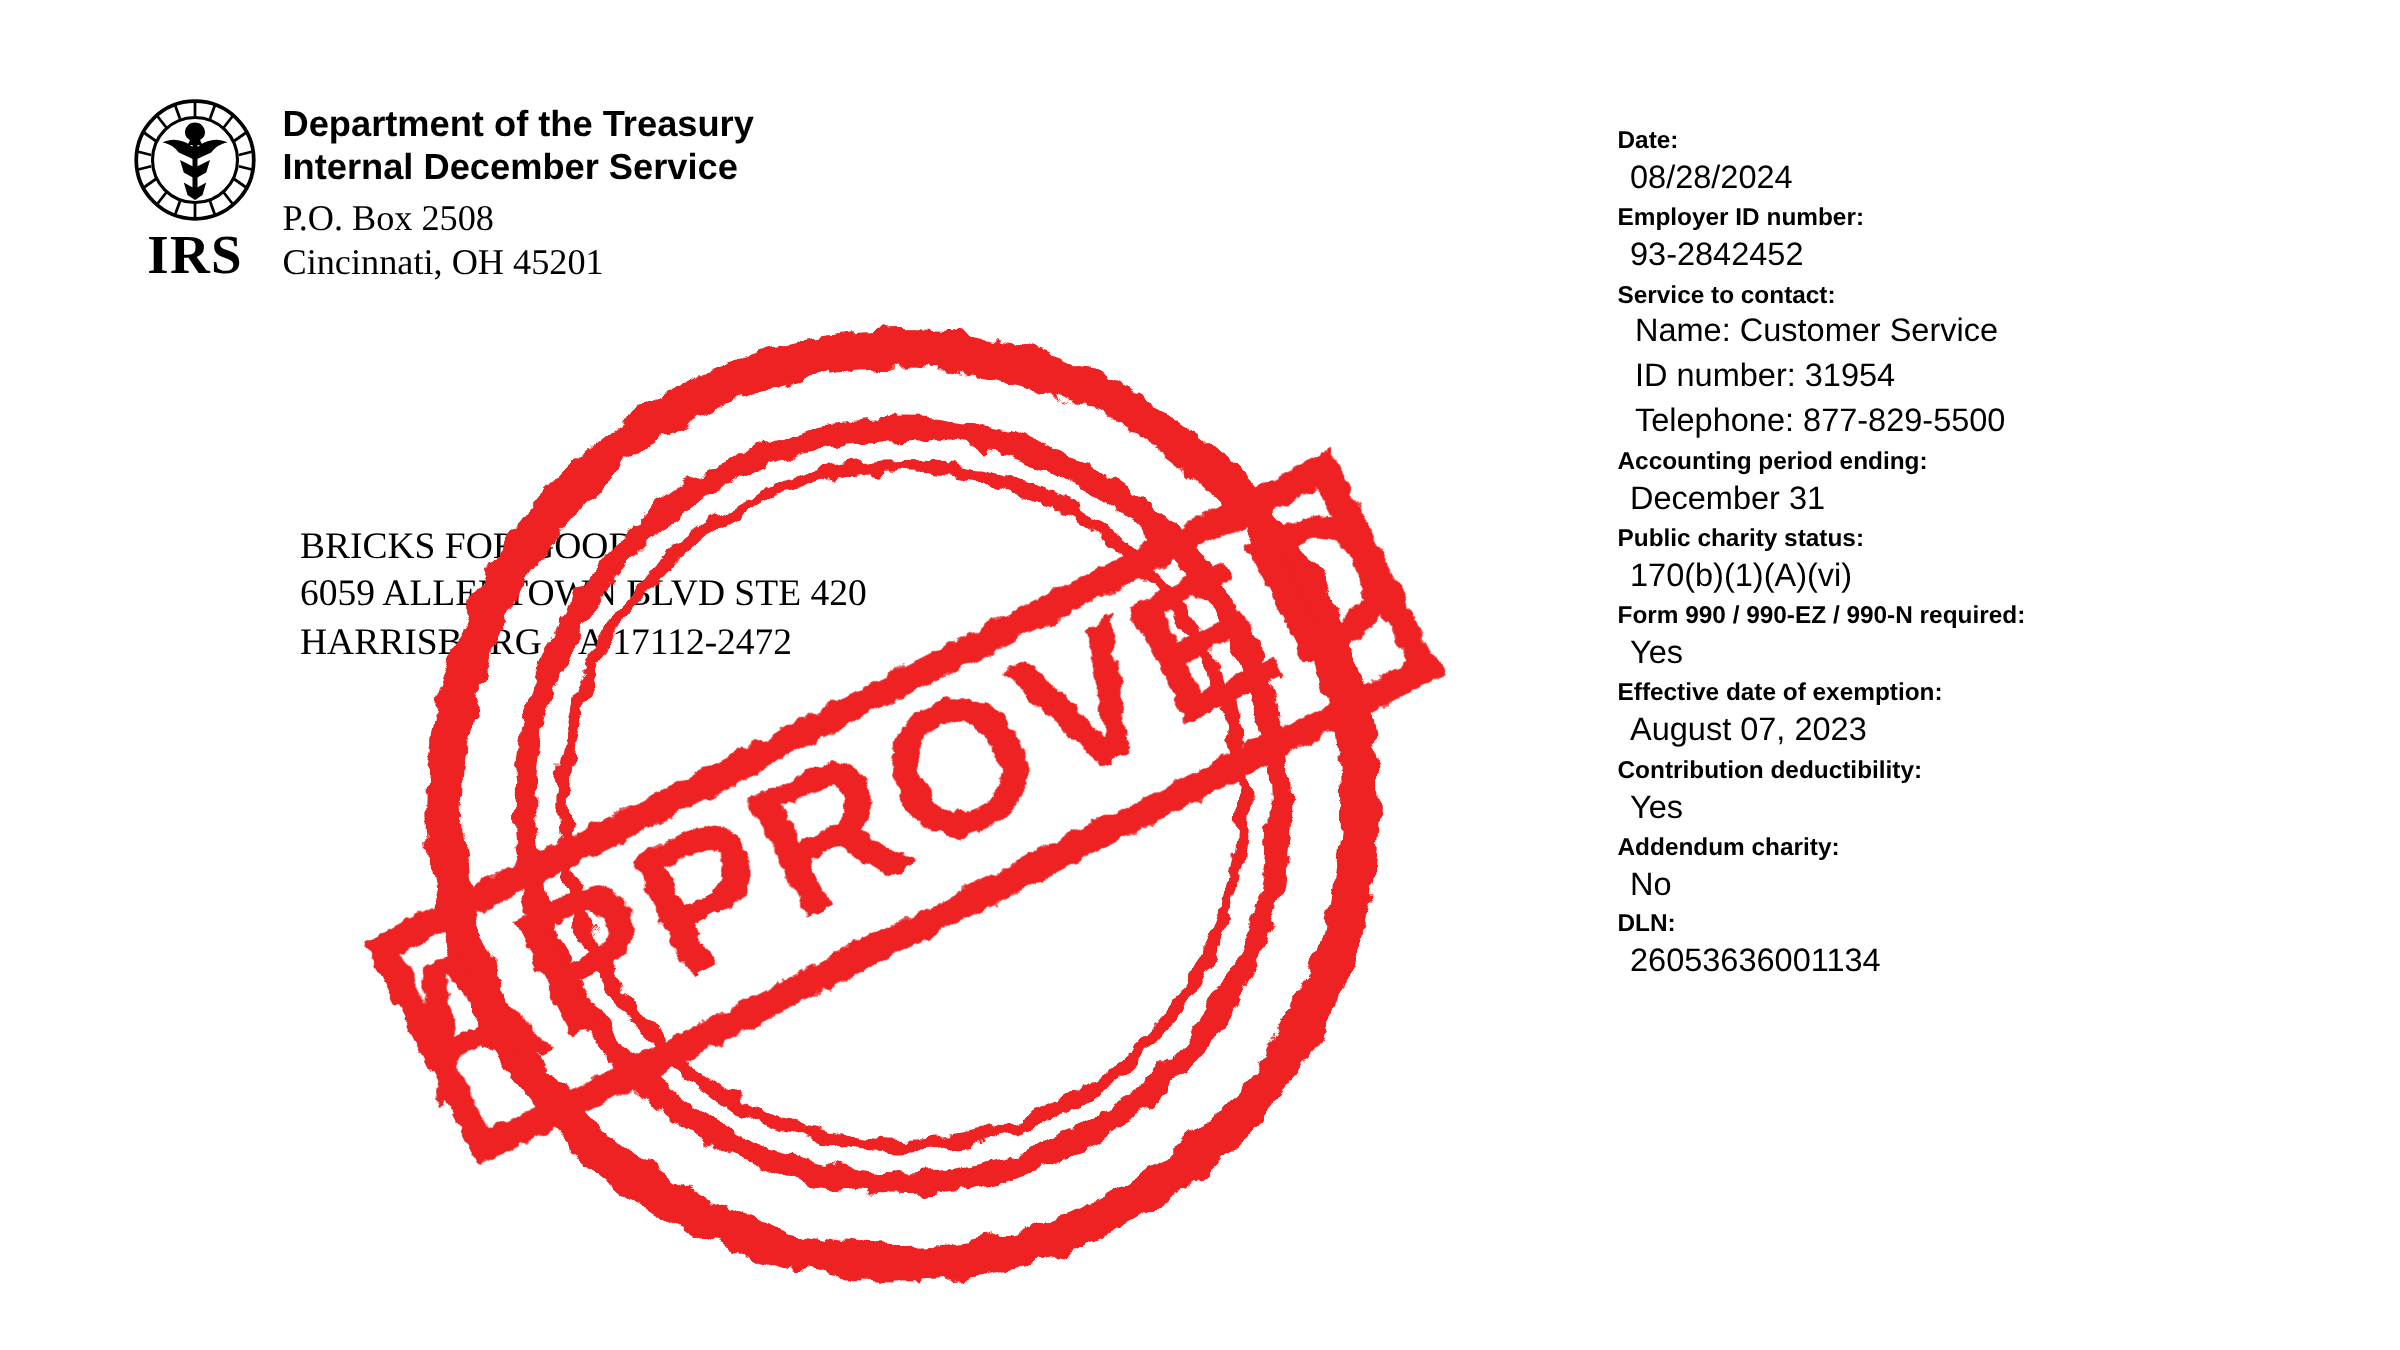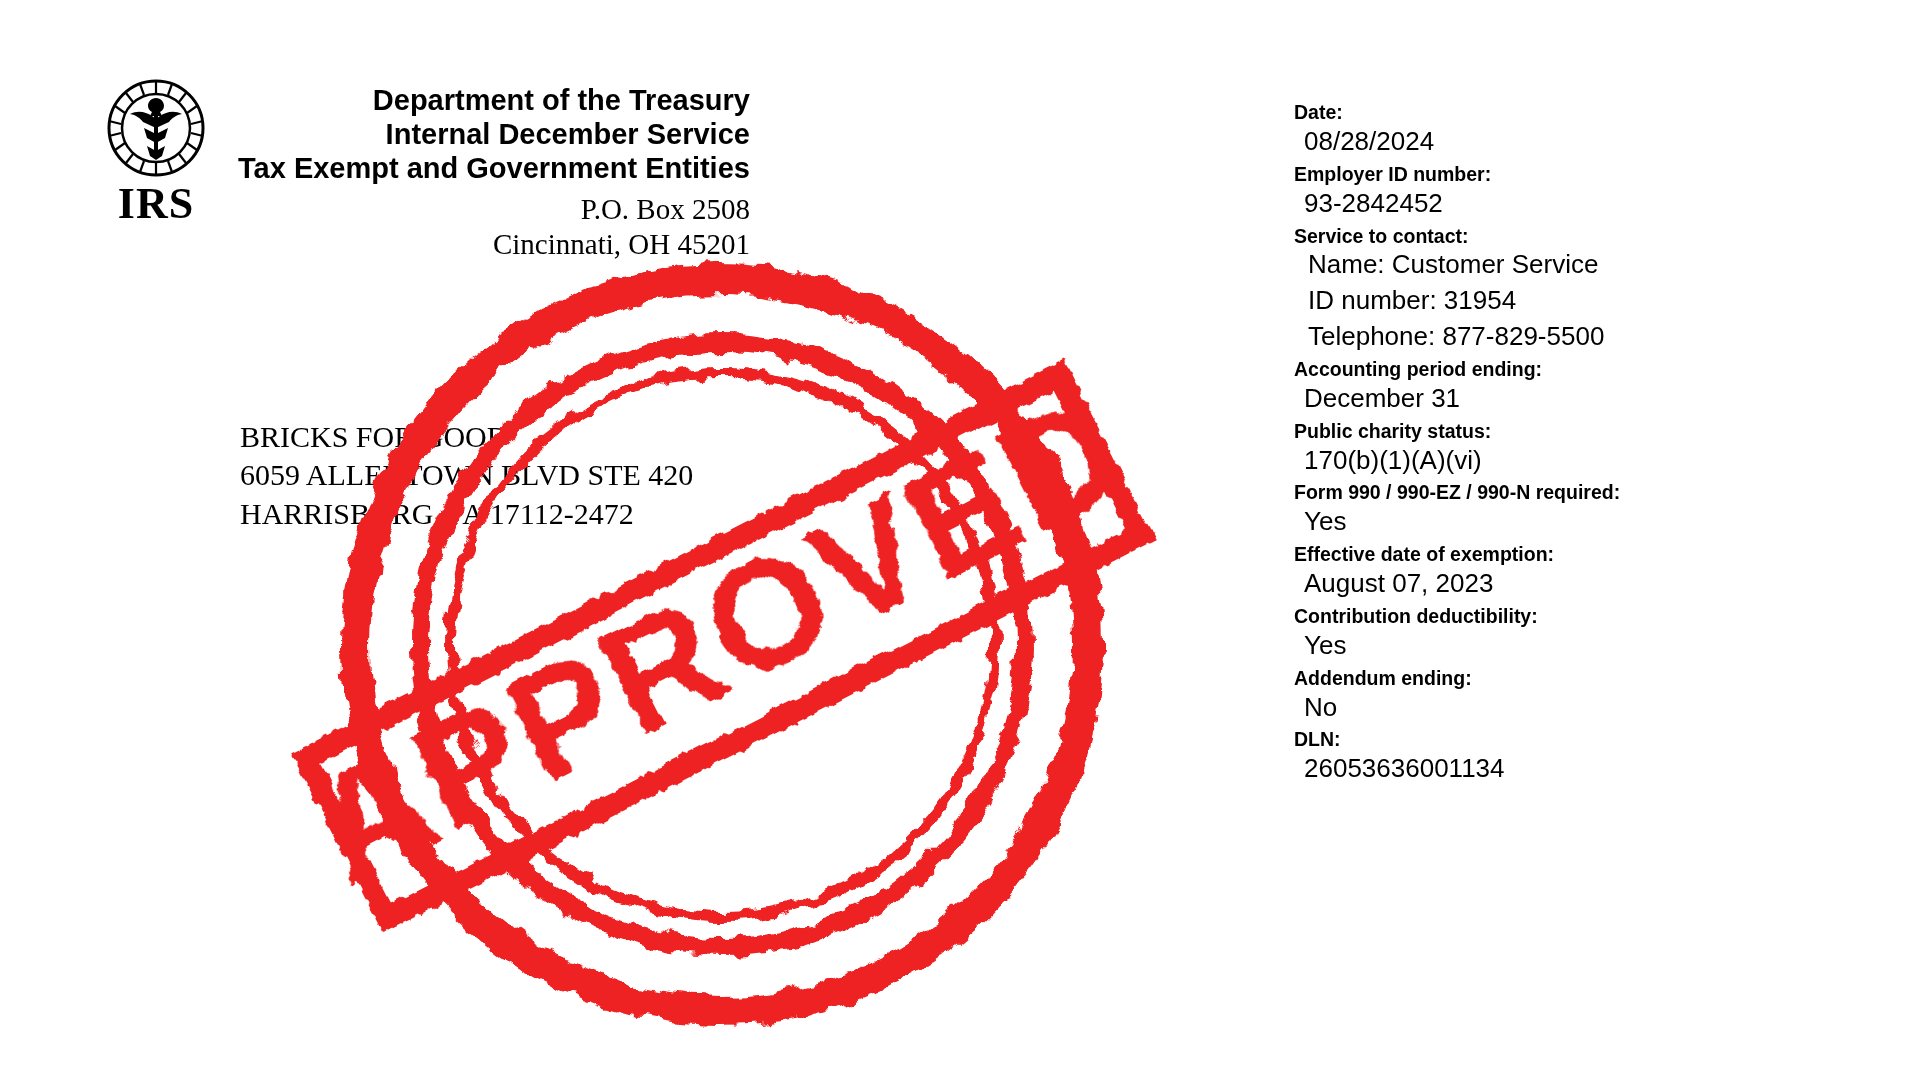--- a/index.html
+++ b/index.html
@@ -44,23 +44,22 @@
     font-family: Liberation Serif, serif;
     font-weight: bold;
     font-size: 44px;
     letter-spacing: 1px;
     line-height: 1;
     margin-top: 4px;
     text-align: center;
     width: 112px;
   }
   .agency-block {
-    margin-left: 18px;
+    margin-left: 6px;
     padding-top: 6px;
-    text-align: right;
   }
   .agency-line {
     font-family: "Liberation Sans", sans-serif;
     font-weight: bold;
     font-size: 29px;
     line-height: 1.17;
     letter-spacing: 0px;
     white-space: nowrap;
   }
   .addr-line {
@@ -159,21 +158,20 @@
             <rect x="54" y="24" width="4" height="54"></rect>
           </g>
         </svg>
       </div>
       <div class="irs-word">IRS</div>
     </div>
 
     <div class="agency-block">
       <div class="agency-line">Department of the Treasury</div>
       <div class="agency-line">Internal December Service</div>
-      <div class="agency-line">Tax Exempt and Government Entities</div>
       <div class="addr-line first">P.O. Box 2508</div>
       <div class="addr-line">Cincinnati, OH 45201</div>
     </div>
   </div>
 
   <div class="recipient">
     <div>BRICKS FOR GOOD</div>
     <div>6059 ALLENTOWN BLVD STE 420</div>
     <div>HARRISBURG, PA 17112-2472</div>
   </div>
@@ -216,21 +214,21 @@
       <div class="info-label">Effective date of exemption:</div>
       <div class="info-value">August 07, 2023</div>
     </div>
 
     <div class="info-group">
       <div class="info-label">Contribution deductibility:</div>
       <div class="info-value">Yes</div>
     </div>
 
     <div class="info-group">
-      <div class="info-label">Addendum ending:</div>
+      <div class="info-label">Addendum charity:</div>
       <div class="info-value">No</div>
     </div>
 
     <div class="info-group">
       <div class="info-label">DLN:</div>
       <div class="info-value">26053636001134</div>
     </div>
 
   </div>
 

